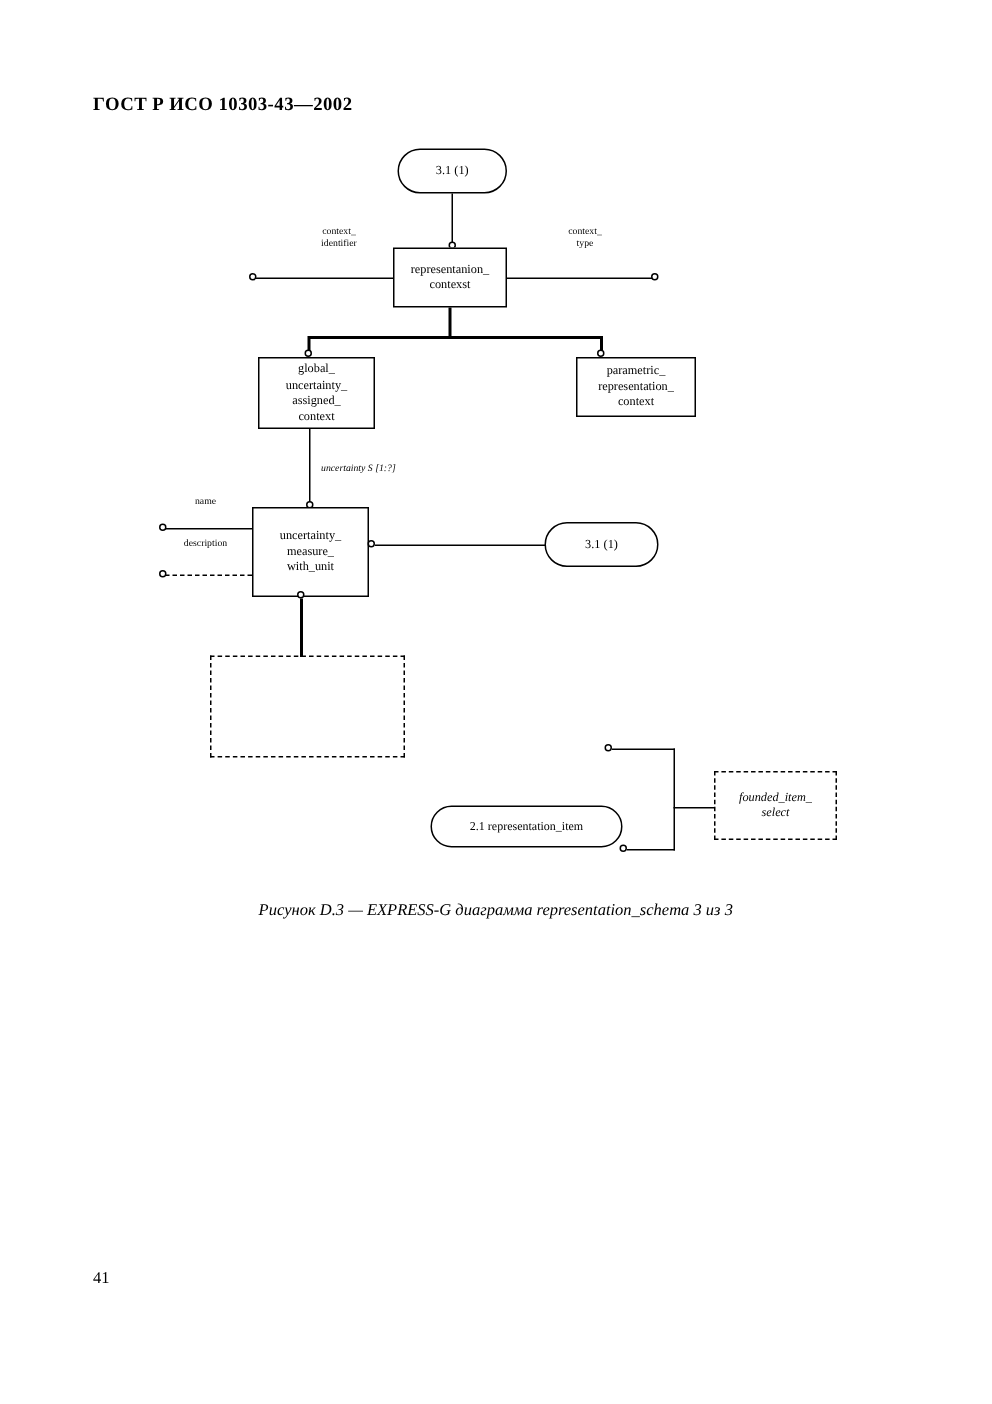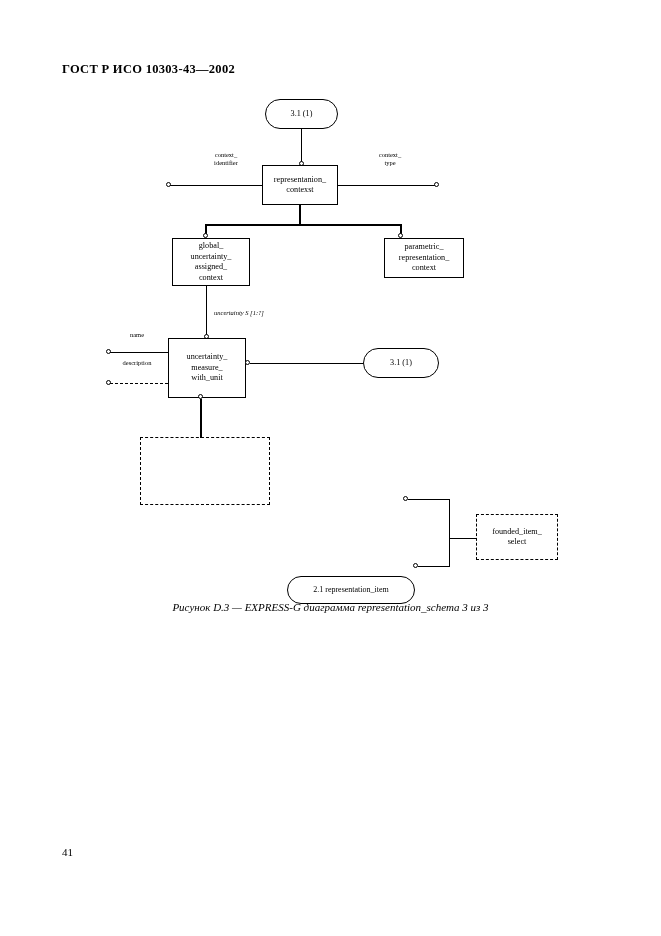--- a/index.html
+++ b/index.html
@@ -180,29 +180,29 @@
     <div class="hline" style="left:250px; top:363px; width:116px;"></div>
     <div class="ebox rounded" style="left:363px; top:348px; width:76px; height:30px;">3.1 (1)</div>
 
     <div class="circ" style="left:198px; top:394px;"></div>
     <div class="vline thick" style="left:200px; top:399px; height:39px;"></div>
 
     <div class="ebox thin-dash" style="left:140px; top:437px; width:130px; height:68px;"></div>
 
     <div class="circ" style="left:403px; top:496px;"></div>
 
-    <div class="ebox rounded" style="left:287px; top:576px; width:128px; height:28px; font-size:8px;">2.1 representation_item</div>
+    <div class="ebox rounded" style="left:287px; top:537px; width:128px; height:28px; font-size:8px;">2.1 representation_item</div>
     <div class="circ" style="left:413px; top:563px;"></div>
 
     <div class="hline" style="left:408px; top:499px; width:42px;"></div>
     <div class="hline" style="left:418px; top:566px; width:32px;"></div>
     <div class="vline" style="left:449px; top:499px; height:68px;"></div>
     <div class="hline" style="left:449px; top:538px; width:28px;"></div>
 
-    <div class="ebox dashed" style="left:476px; top:514px; width:82px; height:46px; white-space:pre-line;">founded_item_
+    <div class="ebox dashed" style="left:476px; top:514px; width:82px; height:46px; white-space:pre-line;font-style:italic;">founded_item_
 select</div>
 
   </div>
 
   <div class="figure-caption">Рисунок  D.3 — EXPRESS-G диаграмма representation_schema 3 из 3</div>
 
   <div class="page-number">41</div>
 
 </div>
 

